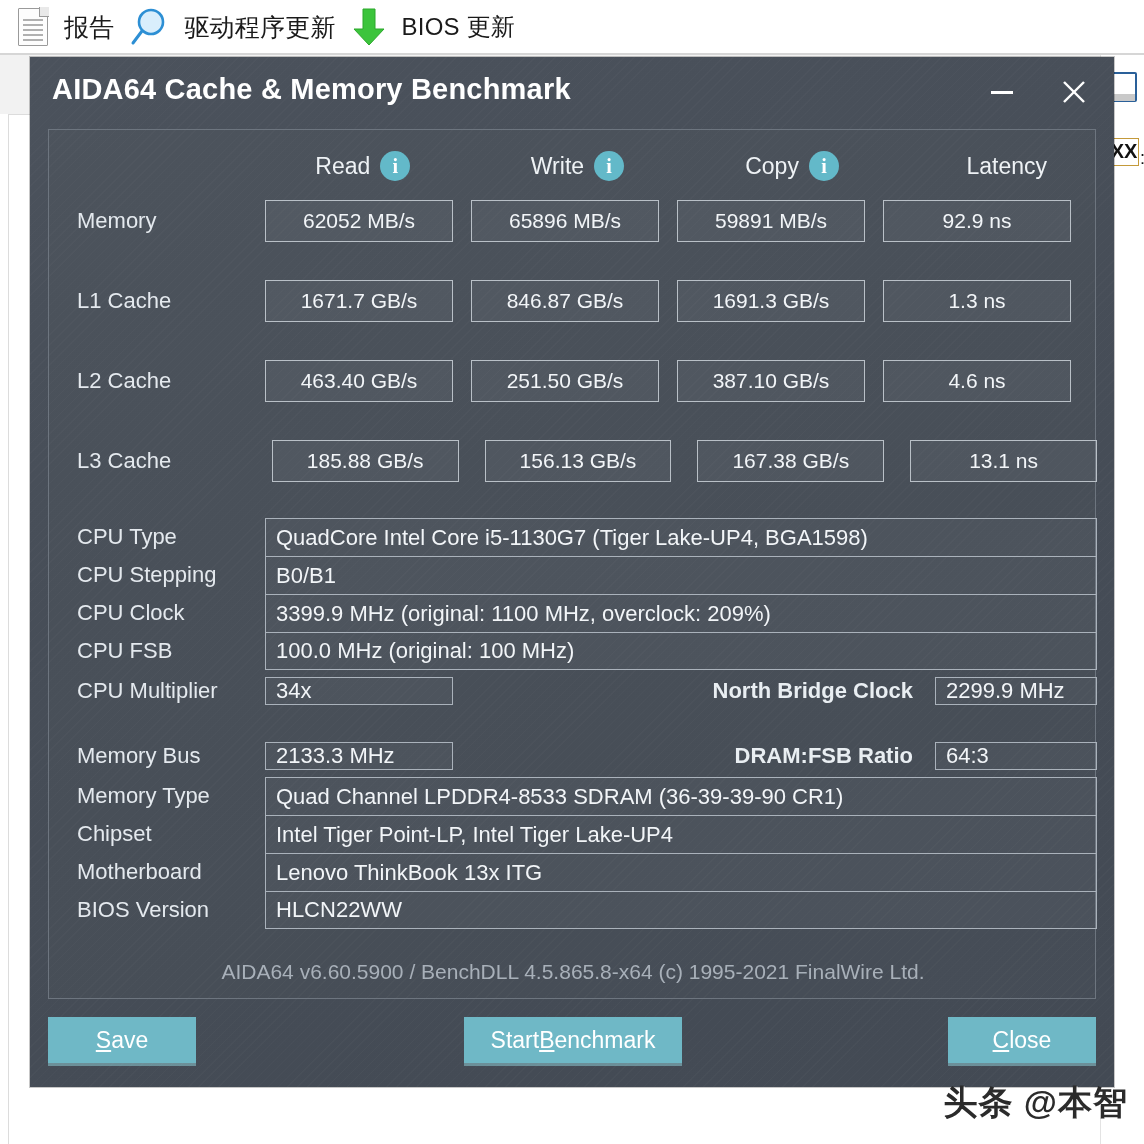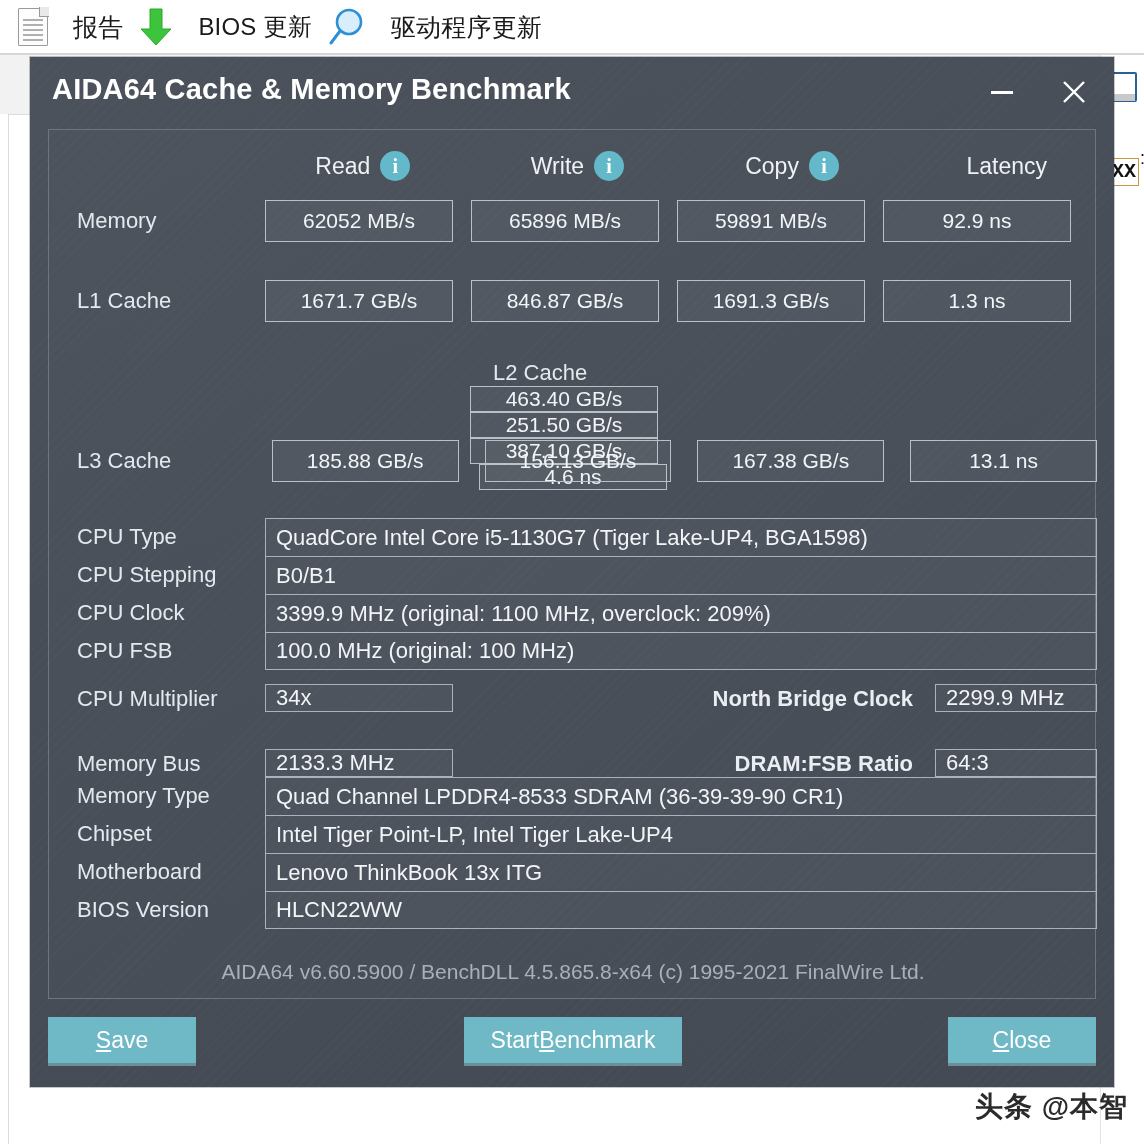--- a/index.html
+++ b/index.html
@@ -27,21 +27,21 @@
     width: 1144px; height: 54px;
     background: #ffffff;
     display: flex;
     align-items: center;
     gap: 0px;
     padding-left: 10px;
   }
   .tool-item {
     display: flex;
     align-items: center;
-    gap: 25px;
+    gap: 16px;
     height: 46px;
     padding: 0 8px;
   }
   .tool-label {
     font-size: 25px;
     color: #1a1a1a;
     letter-spacing: 0.2px;
     white-space: nowrap;
   }
   .tool-label.latin { font-size: 24px; }
@@ -96,30 +96,30 @@
     width: 26px; height: 30px;
     border: 2px solid #2a6099;
     border-radius: 2px;
     background: #ffffff;
   }
   .bg-right-panel .mini-win:after{
     content:""; position:absolute; left:0; right:0; bottom:-1px; height:7px;
     background:#c9c9c9;
   }
   .bg-right-panel .xx-box {
-    position: absolute; left: 8px; top: 104px;
+    position: absolute; left: 8px; top: 84px;
     width: 30px; height: 28px;
     border: 1.5px solid #c49a3a;
     background: #ffffff;
     color: #111;
     font-size: 20px;
     font-weight: bold;
     line-height: 25px;
     text-align: center;
-    font-family: Liberation Mono, monospace;
+    font-family: Liberation Sans, sans-serif;
   }
   .bg-right-panel .colon {
     position: absolute; left: 39px; top: 94px;
     font-size: 18px; color: #111;
   }
 
   
   .host-page {
     position: absolute;
     left: 0; top: 54px;
@@ -278,21 +278,21 @@
     padding-left: 10px;
     font-size: 22px;
     color: #f2f5f8;
     white-space: nowrap;
   }
   .info-row.bot .info-val { border-bottom: 1px solid #aab2bb; }
 
   
   .split-row {
     display: flex;
-    align-items: flex-end;
+    align-items: center;
     height: 42px;
   }
   .split-box {
     width: 188px;
     border: 1px solid #aab2bb;
     background: rgba(255,255,255,0.03);
     display: flex; align-items: center;
     padding-left: 10px;
     font-size: 22px;
     color: #f2f5f8;
@@ -348,21 +348,21 @@
   }
   .btn-save  { left: 0;    width: 148px; }
   .btn-start { left: 416px; width: 218px; }
   .btn-close { left: 900px; width: 148px; }
   .acc { text-decoration: underline; }
 
   
   .watermark {
     position: absolute;
     right: 16px; bottom: 18px;
-    font-size: 28px;
+    font-size: 34px;
     font-weight: bold;
     color: #2b2b2b;
     letter-spacing: 1px;
     white-space: nowrap;
     text-shadow: 1px 1px 0 rgba(255,255,255,0.85);
   }
 </style>
 </head>
 <body>
 
@@ -388,32 +388,32 @@
         <span class="ln" style="top:11px"></span>
         <span class="ln" style="top:16px"></span>
         <span class="ln" style="top:21px"></span>
         <span class="ln" style="top:26px"></span>
         <span class="ln" style="top:31px"></span>
       </span>
       <span class="tool-label">报告</span>
     </div>
 
     <div class="tool-item">
-      <svg class="ico-arrow-down" viewBox="0 0 34 40">
-        <polygon points="11,2 23,2 23,22 32,22 17,38 2,22 11,22" fill="#3cc43c" stroke="#2ba82b" stroke-width="1"></polygon>
-      </svg>
-      <span class="tool-label latin">BIOS 更新</span>
-    </div>
-
-    <div class="tool-item">
       <svg class="ico-magnifier" viewBox="0 0 38 40">
         <circle cx="21" cy="15" r="12" fill="#d9eefc" stroke="#2d8fd4" stroke-width="2.6"></circle>
         <line x1="12" y1="24" x2="3" y2="36" stroke="#2d8fd4" stroke-width="3" stroke-linecap="round"></line>
       </svg>
       <span class="tool-label">驱动程序更新</span>
+    </div>
+
+    <div class="tool-item">
+      <svg class="ico-arrow-down" viewBox="0 0 34 40">
+        <polygon points="11,2 23,2 23,22 32,22 17,38 2,22 11,22" fill="#3cc43c" stroke="#2ba82b" stroke-width="1"></polygon>
+      </svg>
+      <span class="tool-label latin">BIOS 更新</span>
     </div>
 
   </div>
   <div class="host-toolbar-sep"></div>
 
   <div class="dialog">
 
     <div class="titlebar">
       <div class="dlg-title">AIDA64 Cache &amp; Memory Benchmark</div>
 
@@ -464,21 +464,21 @@
         </div>
 
         <div class="row" style="margin-top:38px;">
           <div class="row-label">L1 Cache</div>
           <div class="cell">1671.7 GB/s</div>
           <div class="cell">846.87 GB/s</div>
           <div class="cell">1691.3 GB/s</div>
           <div class="cell last">1.3 ns</div>
         </div>
 
-        <div class="row" style="margin-top:38px;flex-direction:column;">
+        <div class="row" style="margin-top:38px;">
           <div class="row-label">L2 Cache</div>
           <div class="cell">463.40 GB/s</div>
           <div class="cell">251.50 GB/s</div>
           <div class="cell">387.10 GB/s</div>
           <div class="cell last">4.6 ns</div>
         </div>
 
         <div class="row" style="margin-top:38px;gap:8px;">
           <div class="row-label">L3 Cache</div>
           <div class="cell">185.88 GB/s</div>

